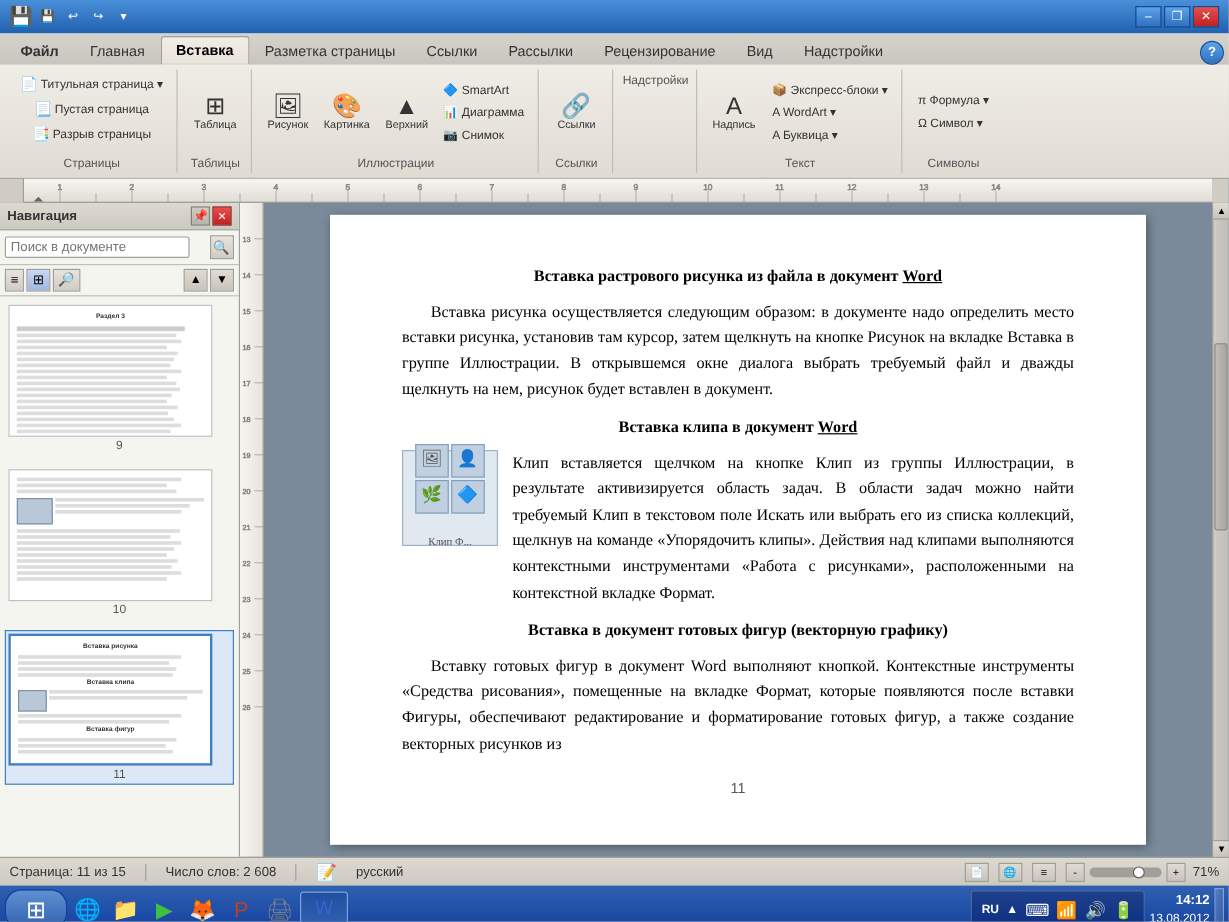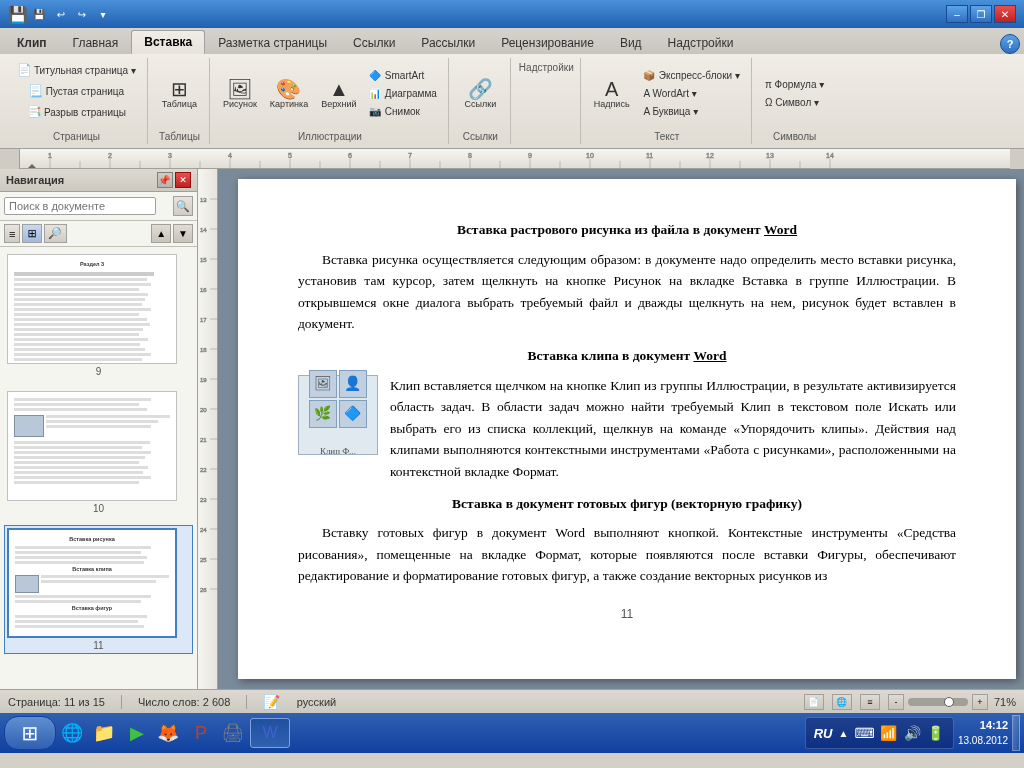--- a/index.html
+++ b/index.html
@@ -233,21 +233,21 @@
       flex: 1;
       overflow-y: auto;
       overflow-x: hidden;
       background: #7a8a9a;
       padding: 10px 20px;
     }
     .doc-scroll-area::-webkit-scrollbar { width: 14px; }
     .doc-scroll-area::-webkit-scrollbar-track { background: #d0ccc4; border: 1px solid #a0a098; }
     .doc-scroll-area::-webkit-scrollbar-thumb { background: linear-gradient(to right, #c0bdb6, #a0a098); border: 1px solid #888; }
     .doc-page {
-      width: 778px;
+      width: 680px;
       min-height: 500px;
       background: white;
       margin: 0 auto;
       padding: 40px 60px;
       box-shadow: 2px 2px 8px rgba(0,0,0,0.4);
       position: relative;
     }
     .doc-text { font-family: 'Times New Roman', serif; font-size: 13.5px; line-height: 1.6; color: #000; text-align: justify; }
     .doc-heading { font-weight: bold; text-align: center; margin-bottom: 8px; }
     .doc-heading .underline { text-decoration: underline; }
@@ -409,21 +409,21 @@
   </div>
   <div class="title-bar-buttons">
     <button class="title-btn">–</button>
     <button class="title-btn">❐</button>
     <button class="title-btn close">✕</button>
   </div>
 </div>
 
 <div class="ribbon" style="position:relative;">
   <div class="tab-bar">
-    <div class="tab" style="font-weight:bold;">Клип</div>
+    <div class="tab" style="font-weight:bold;">Файл</div>
     <div class="tab">Главная</div>
     <div class="tab active">Вставка</div>
     <div class="tab">Разметка страницы</div>
     <div class="tab">Ссылки</div>
     <div class="tab">Рассылки</div>
     <div class="tab">Рецензирование</div>
     <div class="tab">Вид</div>
     <div class="tab">Надстройки</div>
     <button class="help-btn" style="position:static;margin-left:auto;border-radius:50%;width:20px;height:20px;">?</button>
   </div>
@@ -794,21 +794,21 @@
   <div class="taskbar-icon" style="color:#f0c040;">📁</div>
   <div class="taskbar-icon" style="color:#40c040;">▶</div>
   <div class="taskbar-icon" style="color:#e06020;">🦊</div>
   <div class="taskbar-icon" style="color:#c04020;">P</div>
   <div class="taskbar-icon" style="color:#808080;">🖨</div>
   <div class="taskbar-btn active" style="min-width:40px;">
     <span style="font-size:16px;color:#4060d0;">W</span>
   </div>
   <div class="taskbar-right">
     <div class="sys-tray">
-      <span style="color:white;font-size:13px;font-weight:bold;font-style:italic;">RU</span>
+      <span style="color:white;font-size:10px;font-weight:bold;">RU</span>
       <span style="color:white;font-size:10px;">▲</span>
       <span style="color:white;font-size:14px;">⌨</span>
       <span style="color:white;font-size:14px;">📶</span>
       <span style="color:white;font-size:14px;">🔊</span>
       <span style="color:white;font-size:14px;">🔋</span>
     </div>
     <div class="clock">
       <div style="font-size:11px;font-weight:bold;">14:12</div>
       <div style="font-size:10px;">13.08.2012</div>
     </div>

